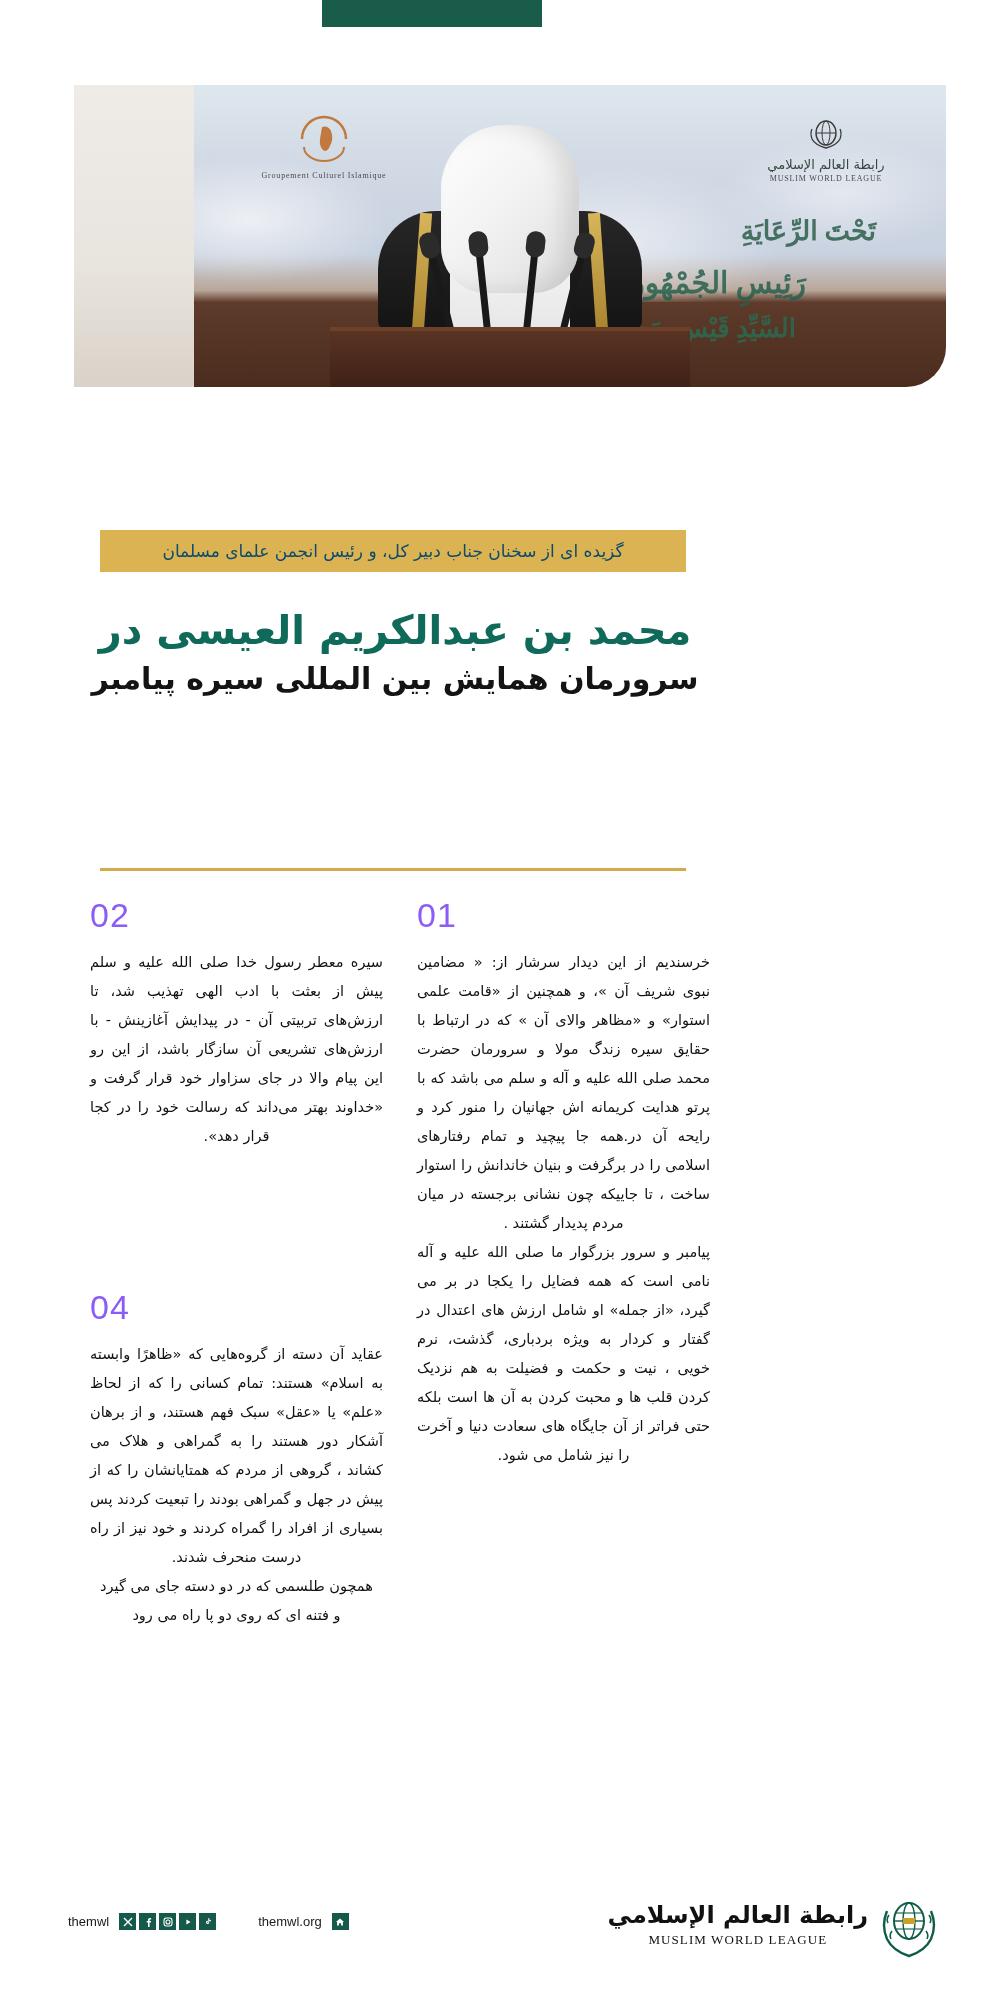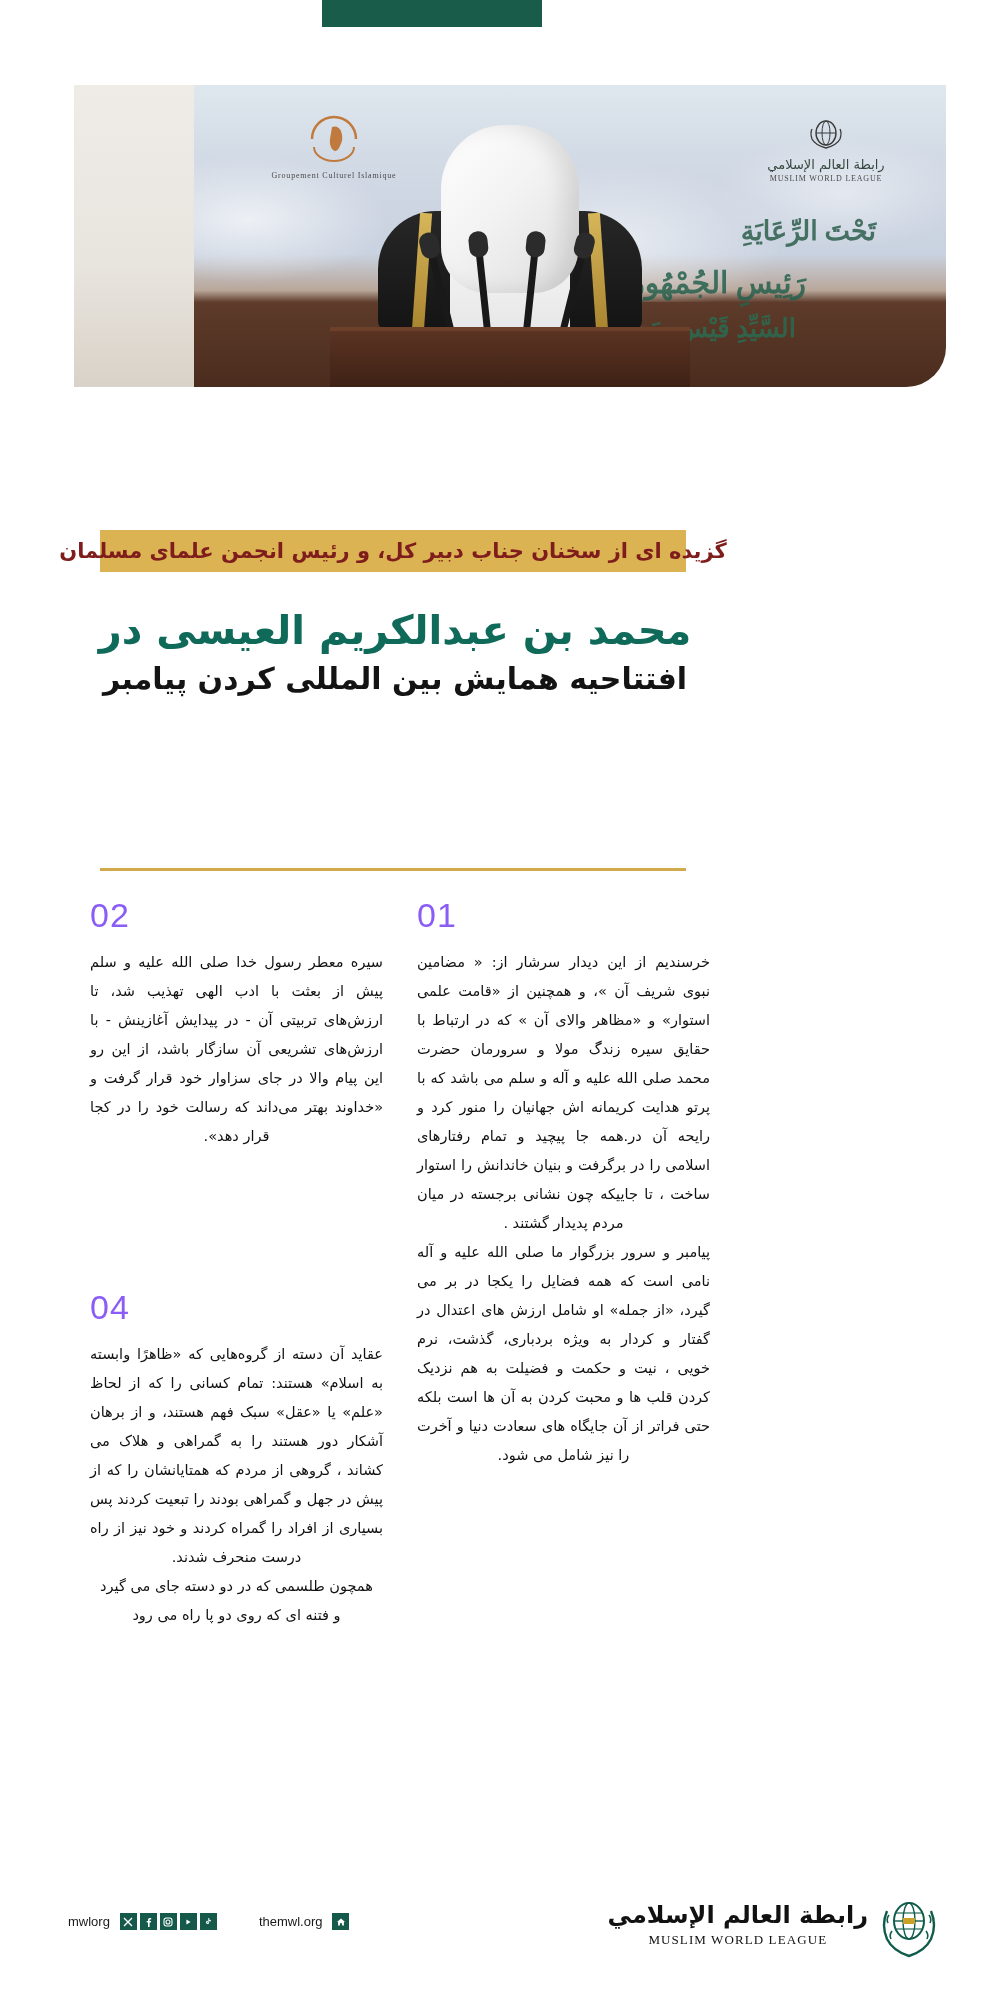--- a/index.html
+++ b/index.html
@@ -77,21 +77,21 @@
   .hero-arabic.line3 { top: 228px; right: 150px; font-size: 26px; color:#2b6a51; }
 
   
   .hero-logo-left {
     position: absolute;
     top: 30px; right: 60px;
     width: 120px; text-align: center; color: #3b3b3b;
   }
   .hero-logo-right {
     position: absolute;
-    top: 28px; left: 190px;
+    top: 28px; left: 180px;
     width: 140px; text-align: center; color: #3b3b3b;
   }
   .hero-logo-caption {
     font-size: 8px; letter-spacing: .8px; margin-top: 2px; color:#4a4a4a;
     font-family: "Liberation Serif", serif;
   }
   .hero-logo-arabic { font-size: 13px; color:#35483f; margin-top:2px; }
 
   
   .speaker {
@@ -176,23 +176,23 @@
     left: 100px;
     width: 586px;
     height: 42px;
     background: #dbb352;
     display: flex;
     align-items: center;
     justify-content: center;
     padding: 0 14px;
   }
   .kicker span {
-    font-size: 21px;
-    font-weight: 700;
-    color: #7f1d1d;
+    font-size: 17px;
+    font-weight: 400;
+    color: #0c4a6e;
     white-space: nowrap;
     line-height: 1;
   }
 
   
   .title-block {
     position: absolute;
     top: 586px;
     left: 90px;
     width: 610px;
@@ -378,21 +378,21 @@
     </div>
   </div>
 </div>
 
 <div class="kicker">
   <span>گزیده ای از سخنان جناب دبیر کل، و رئیس انجمن علمای مسلمان</span>
 </div>
 
 <div class="title-block">
   <div class="title-main">محمد بن عبدالکریم العیسی در</div>
-  <div class="title-sub">افتتاحیه همایش بین المللی کردن پیامبر</div>
+  <div class="title-sub">سرورمان همایش بین المللی سیره پیامبر</div>
 </div>
 
 <div class="gold-rule"></div>
 
 <div class="content">
 
   <div class="card">
     <div class="card-num">01</div>
     <div class="card-body">خرسندیم از این دیدار سرشار از: « مضامین نبوی شریف آن »، و همچنین از «قامت علمی استوار» و «مظاهر والای آن » که در ارتباط با حقایق سیره زندگ مولا و سرورمان حضرت محمد صلی الله علیه و آله و سلم می باشد که با پرتو هدایت کریمانه اش جهانیان را منور کرد و رایحه آن در.همه جا پیچید و تمام رفتارهای اسلامی را در برگرفت و بنیان خاندانش را استوار ساخت ، تا جاییکه چون نشانی برجسته در میان مردم پدیدار گشتند .</div>
   </div>
@@ -413,21 +413,21 @@
 و فتنه ای که روی دو پا راه می رود</div>
   </div>
 
 </div>
 
 <div class="footer">
 
   <div class="social-wrap">
 
     <div class="social-group">
-      <span class="social-label">mwlorg</span>
+      <span class="social-label">themwl</span>
       <div class="social-icons">
         <a class="sicon">
           <svg width="10" height="10" viewBox="0 0 10 10">
               <path d="M1 1 L9 9 M9 1 L1 9" stroke="#fff" stroke-width="1.4"></path>
             </svg>
         </a>
         <a class="sicon">
           <svg width="10" height="10" viewBox="0 0 10 10">
               <path d="M6.6 10V5.6h1.3l.2-1.5H6.6V3.2c0-.45.12-.75.76-.75h.82V1.08A11 11 0 0 0 6.99 1C5.8 1 5 1.73 5 3.07v1.04H3.7v1.5H5V10z" fill="#fff"></path>
             </svg>

